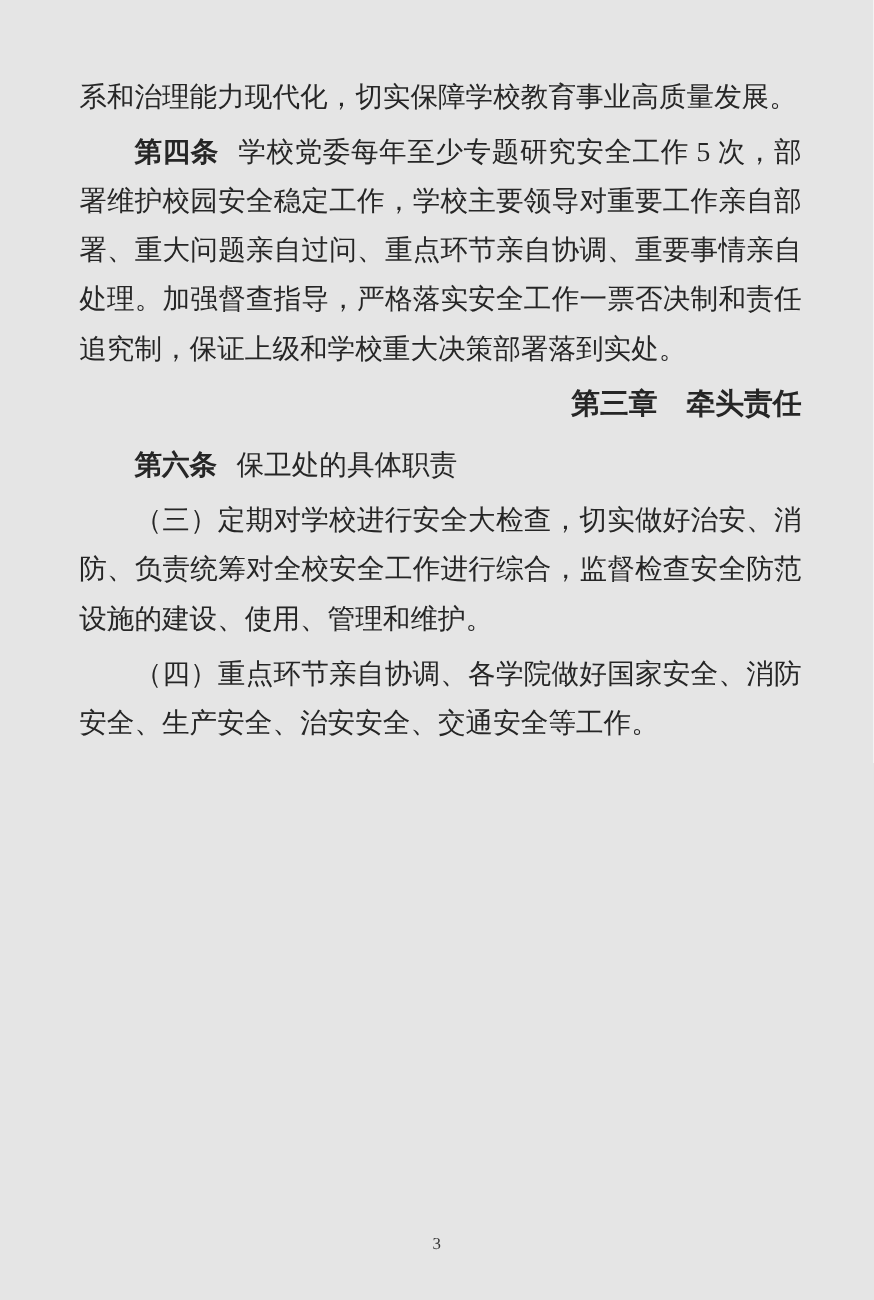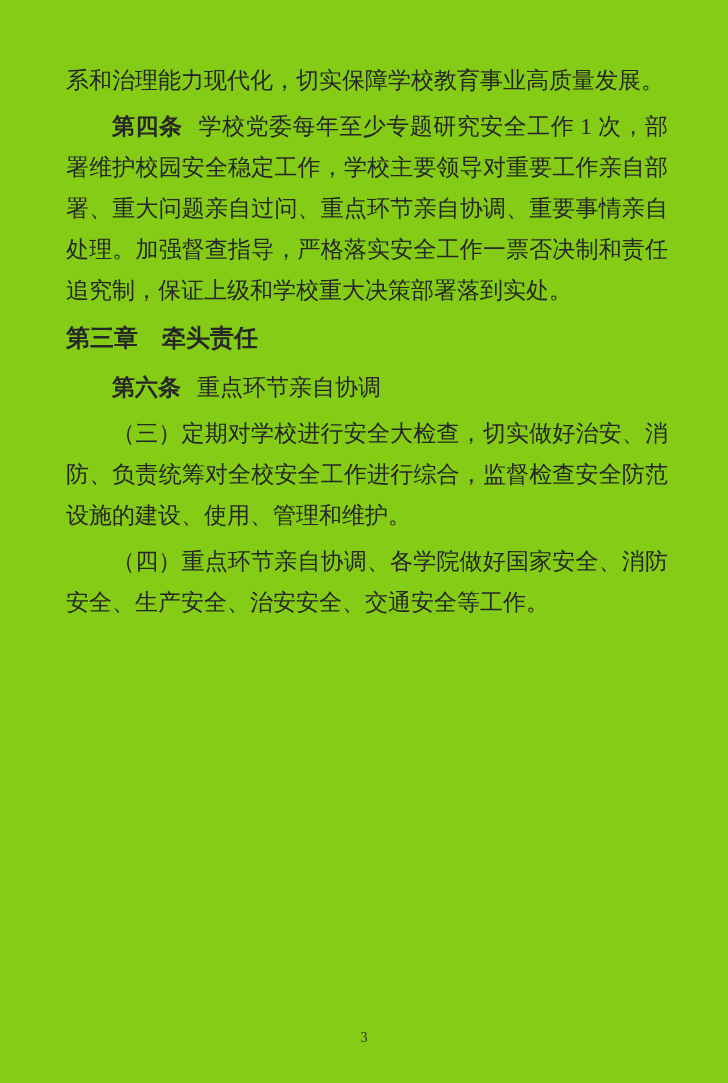--- a/index.html
+++ b/index.html
@@ -5,21 +5,21 @@
 <style>
   html, body {
     margin: 0;
     padding: 0;
     background: #ffffff;
   }
   .page {
     position: relative;
     width: 728px;
     height: 1083px;
-    background: #84cc16;
+    background: #e5e5e5;
     font-family: "Liberation Serif", "DejaVu Serif", serif;
     color: #262626;
     overflow: hidden;
   }
   .content {
     position: absolute;
     top: 60px;
     left: 66px;
     width: 602px;
     font-size: 23px;
@@ -32,51 +32,52 @@
     padding: 0;
   }
   .para.indent {
     text-indent: 2em;
   }
   .article-lead {
     font-weight: bold;
     margin-right: 0.7em;
   }
   .chapter-heading {
-    text-align: left;
+    text-align: right;
     text-indent: 0;
     font-weight: bold;
     font-size: 24px;
     margin: 7px 0 8px 0;
+    font-family: Liberation Mono, monospace;
   }
   .page-number {
     position: absolute;
     top: 1028px;
     left: 0;
     width: 100%;
     text-align: center;
     font-size: 14px;
     line-height: 20px;
     color: #333333;
   }
 </style>
 </head>
 <body>
 
 <div class="page">
   <div class="content">
 
     <p class="para">系和治理能力现代化，切实保障学校教育事业高质量发展。</p>
 
-    <p class="para indent"><b class="article-lead">第四条</b><span>学校党委每年至少专题研究安全工作 1 次，部署维护校园安全稳定工作，学校主要领导对重要工作亲自部署、重大问题亲自过问、重点环节亲自协调、重要事情亲自处理。加强督查指导，严格落实安全工作一票否决制和责任追究制，保证上级和学校重大决策部署落到实处。</span></p>
+    <p class="para indent"><b class="article-lead">第四条</b><span>学校党委每年至少专题研究安全工作 5 次，部署维护校园安全稳定工作，学校主要领导对重要工作亲自部署、重大问题亲自过问、重点环节亲自协调、重要事情亲自处理。加强督查指导，严格落实安全工作一票否决制和责任追究制，保证上级和学校重大决策部署落到实处。</span></p>
 
     <p class="para chapter-heading">第三章　牵头责任</p>
 
 
-    <p class="para indent"><b class="article-lead">第六条</b><span>重点环节亲自协调</span></p>
+    <p class="para indent"><b class="article-lead">第六条</b><span>保卫处的具体职责</span></p>
 
 
 
     <p class="para indent">（三）定期对学校进行安全大检查，切实做好治安、消防、负责统筹对全校安全工作进行综合，监督检查安全防范设施的建设、使用、管理和维护。</p>
 
     <p class="para indent">（四）重点环节亲自协调、各学院做好国家安全、消防安全、生产安全、治安安全、交通安全等工作。</p>
 
   </div>
 
   <div class="page-number">3</div>

